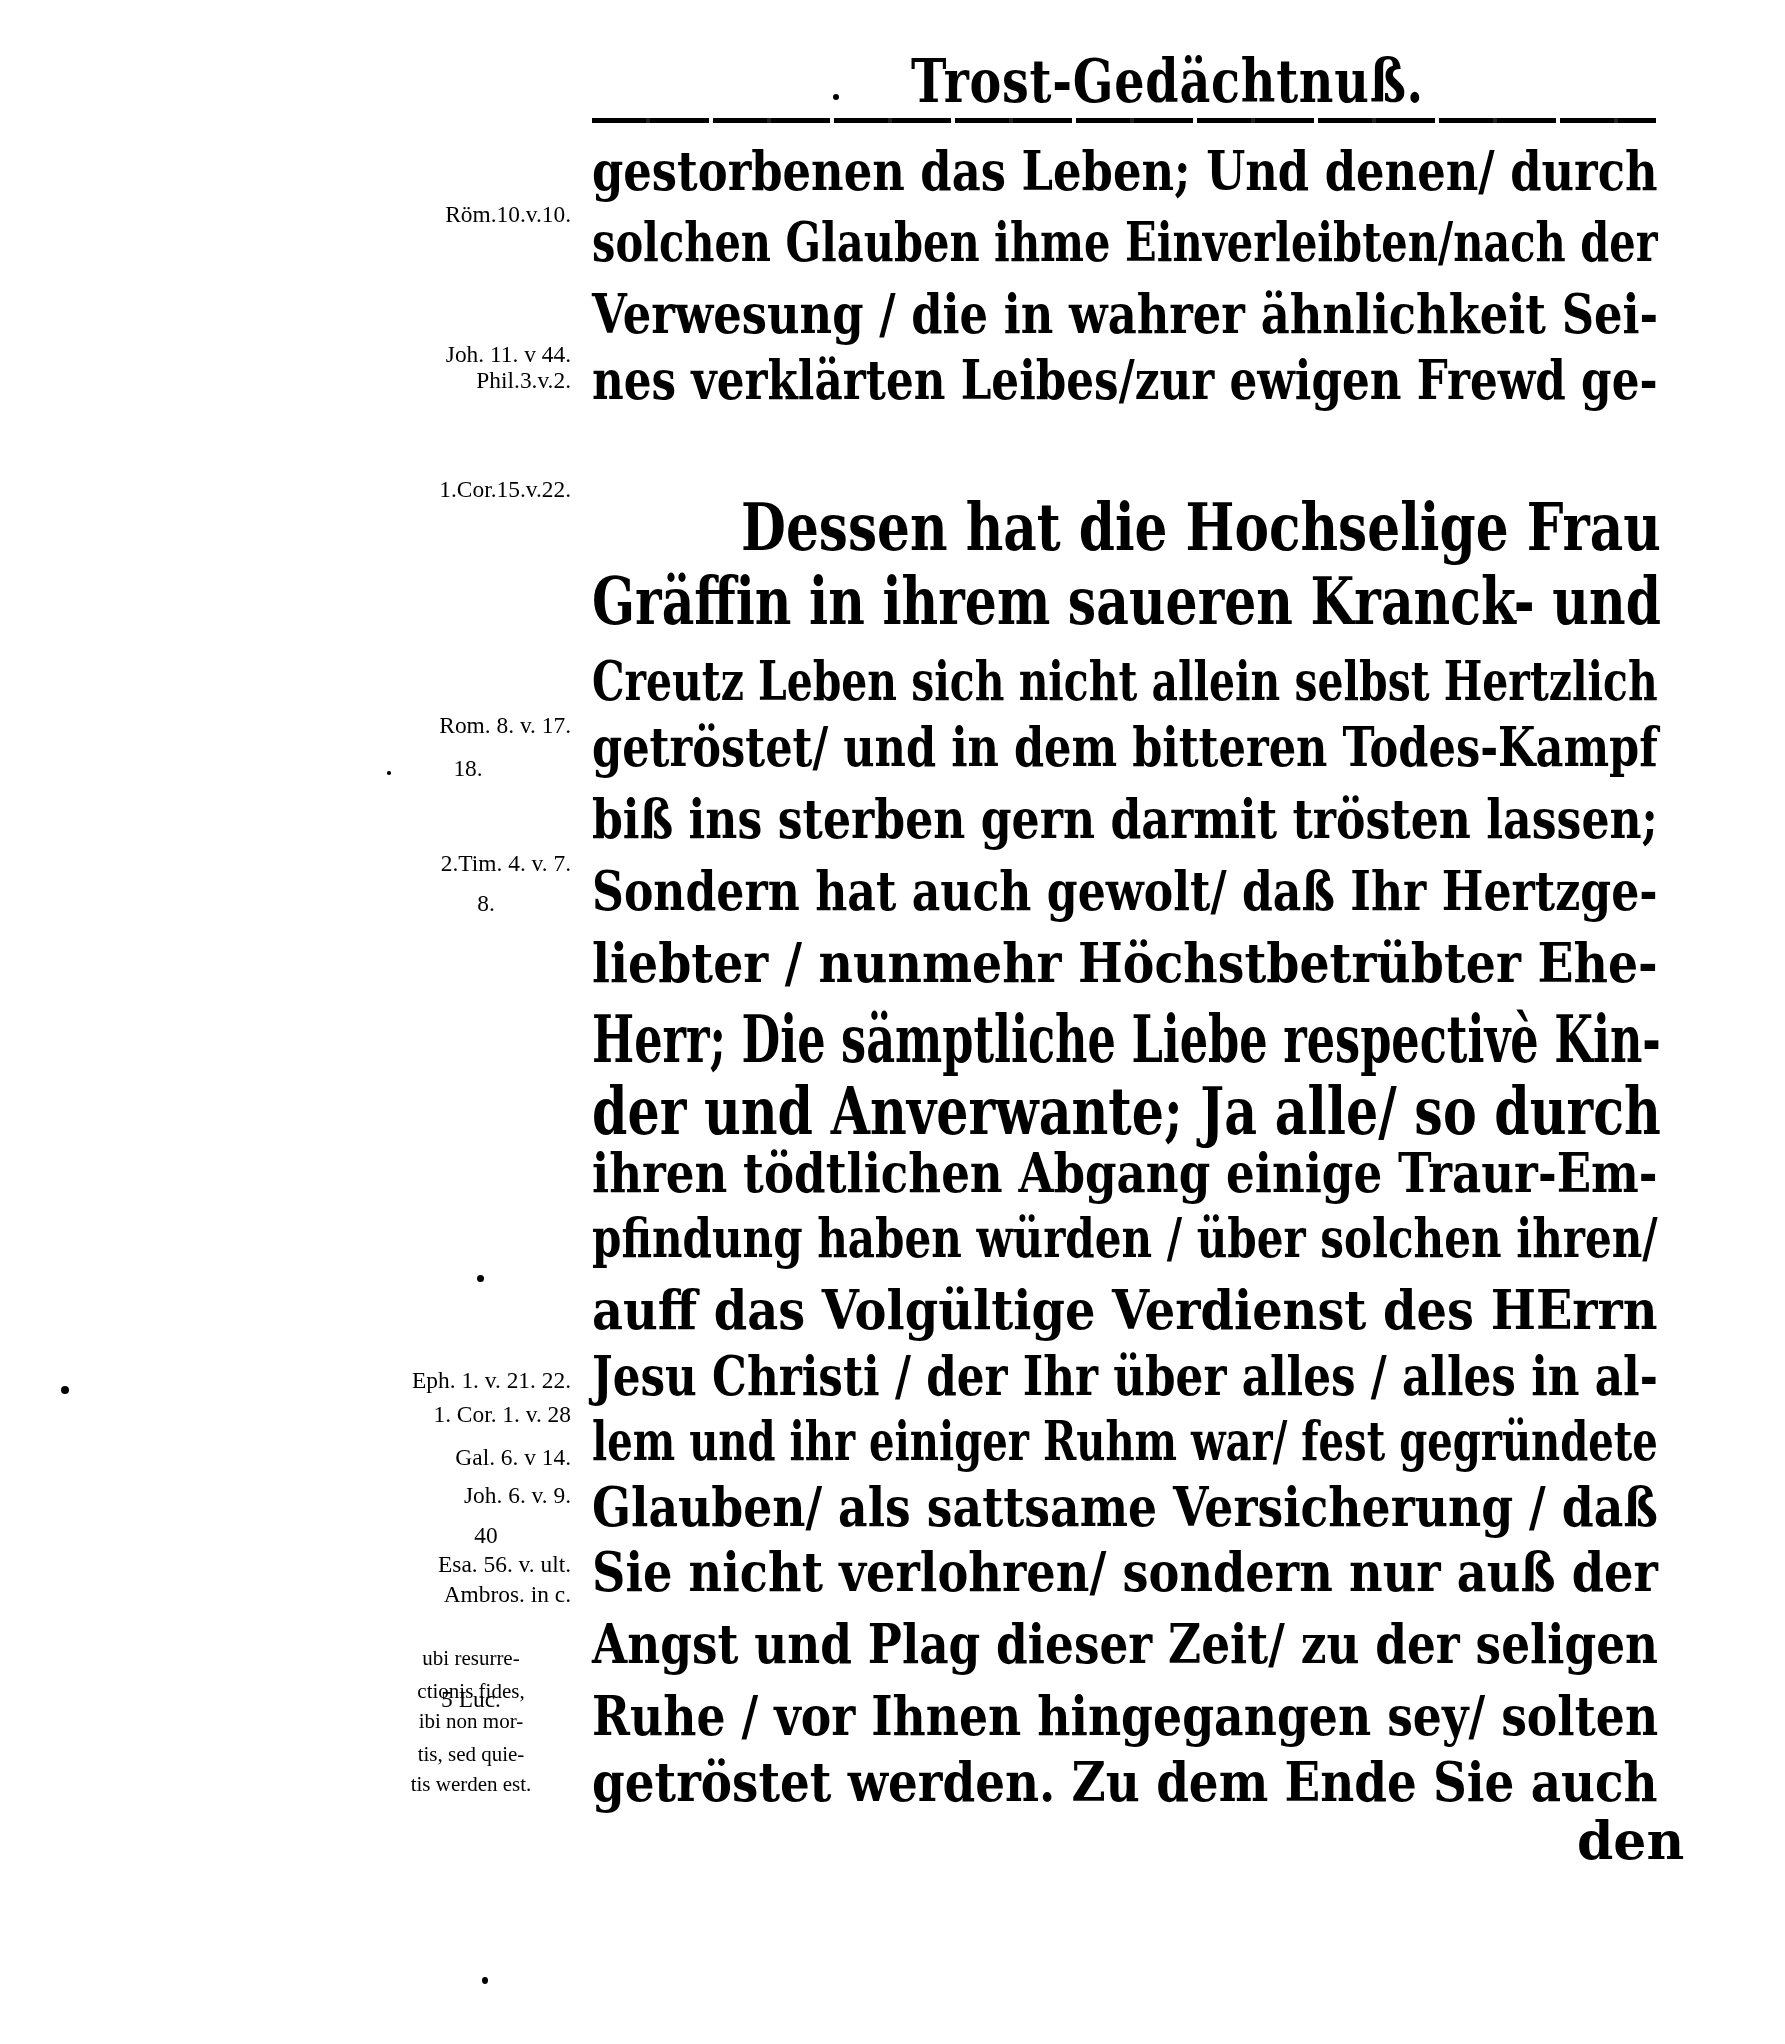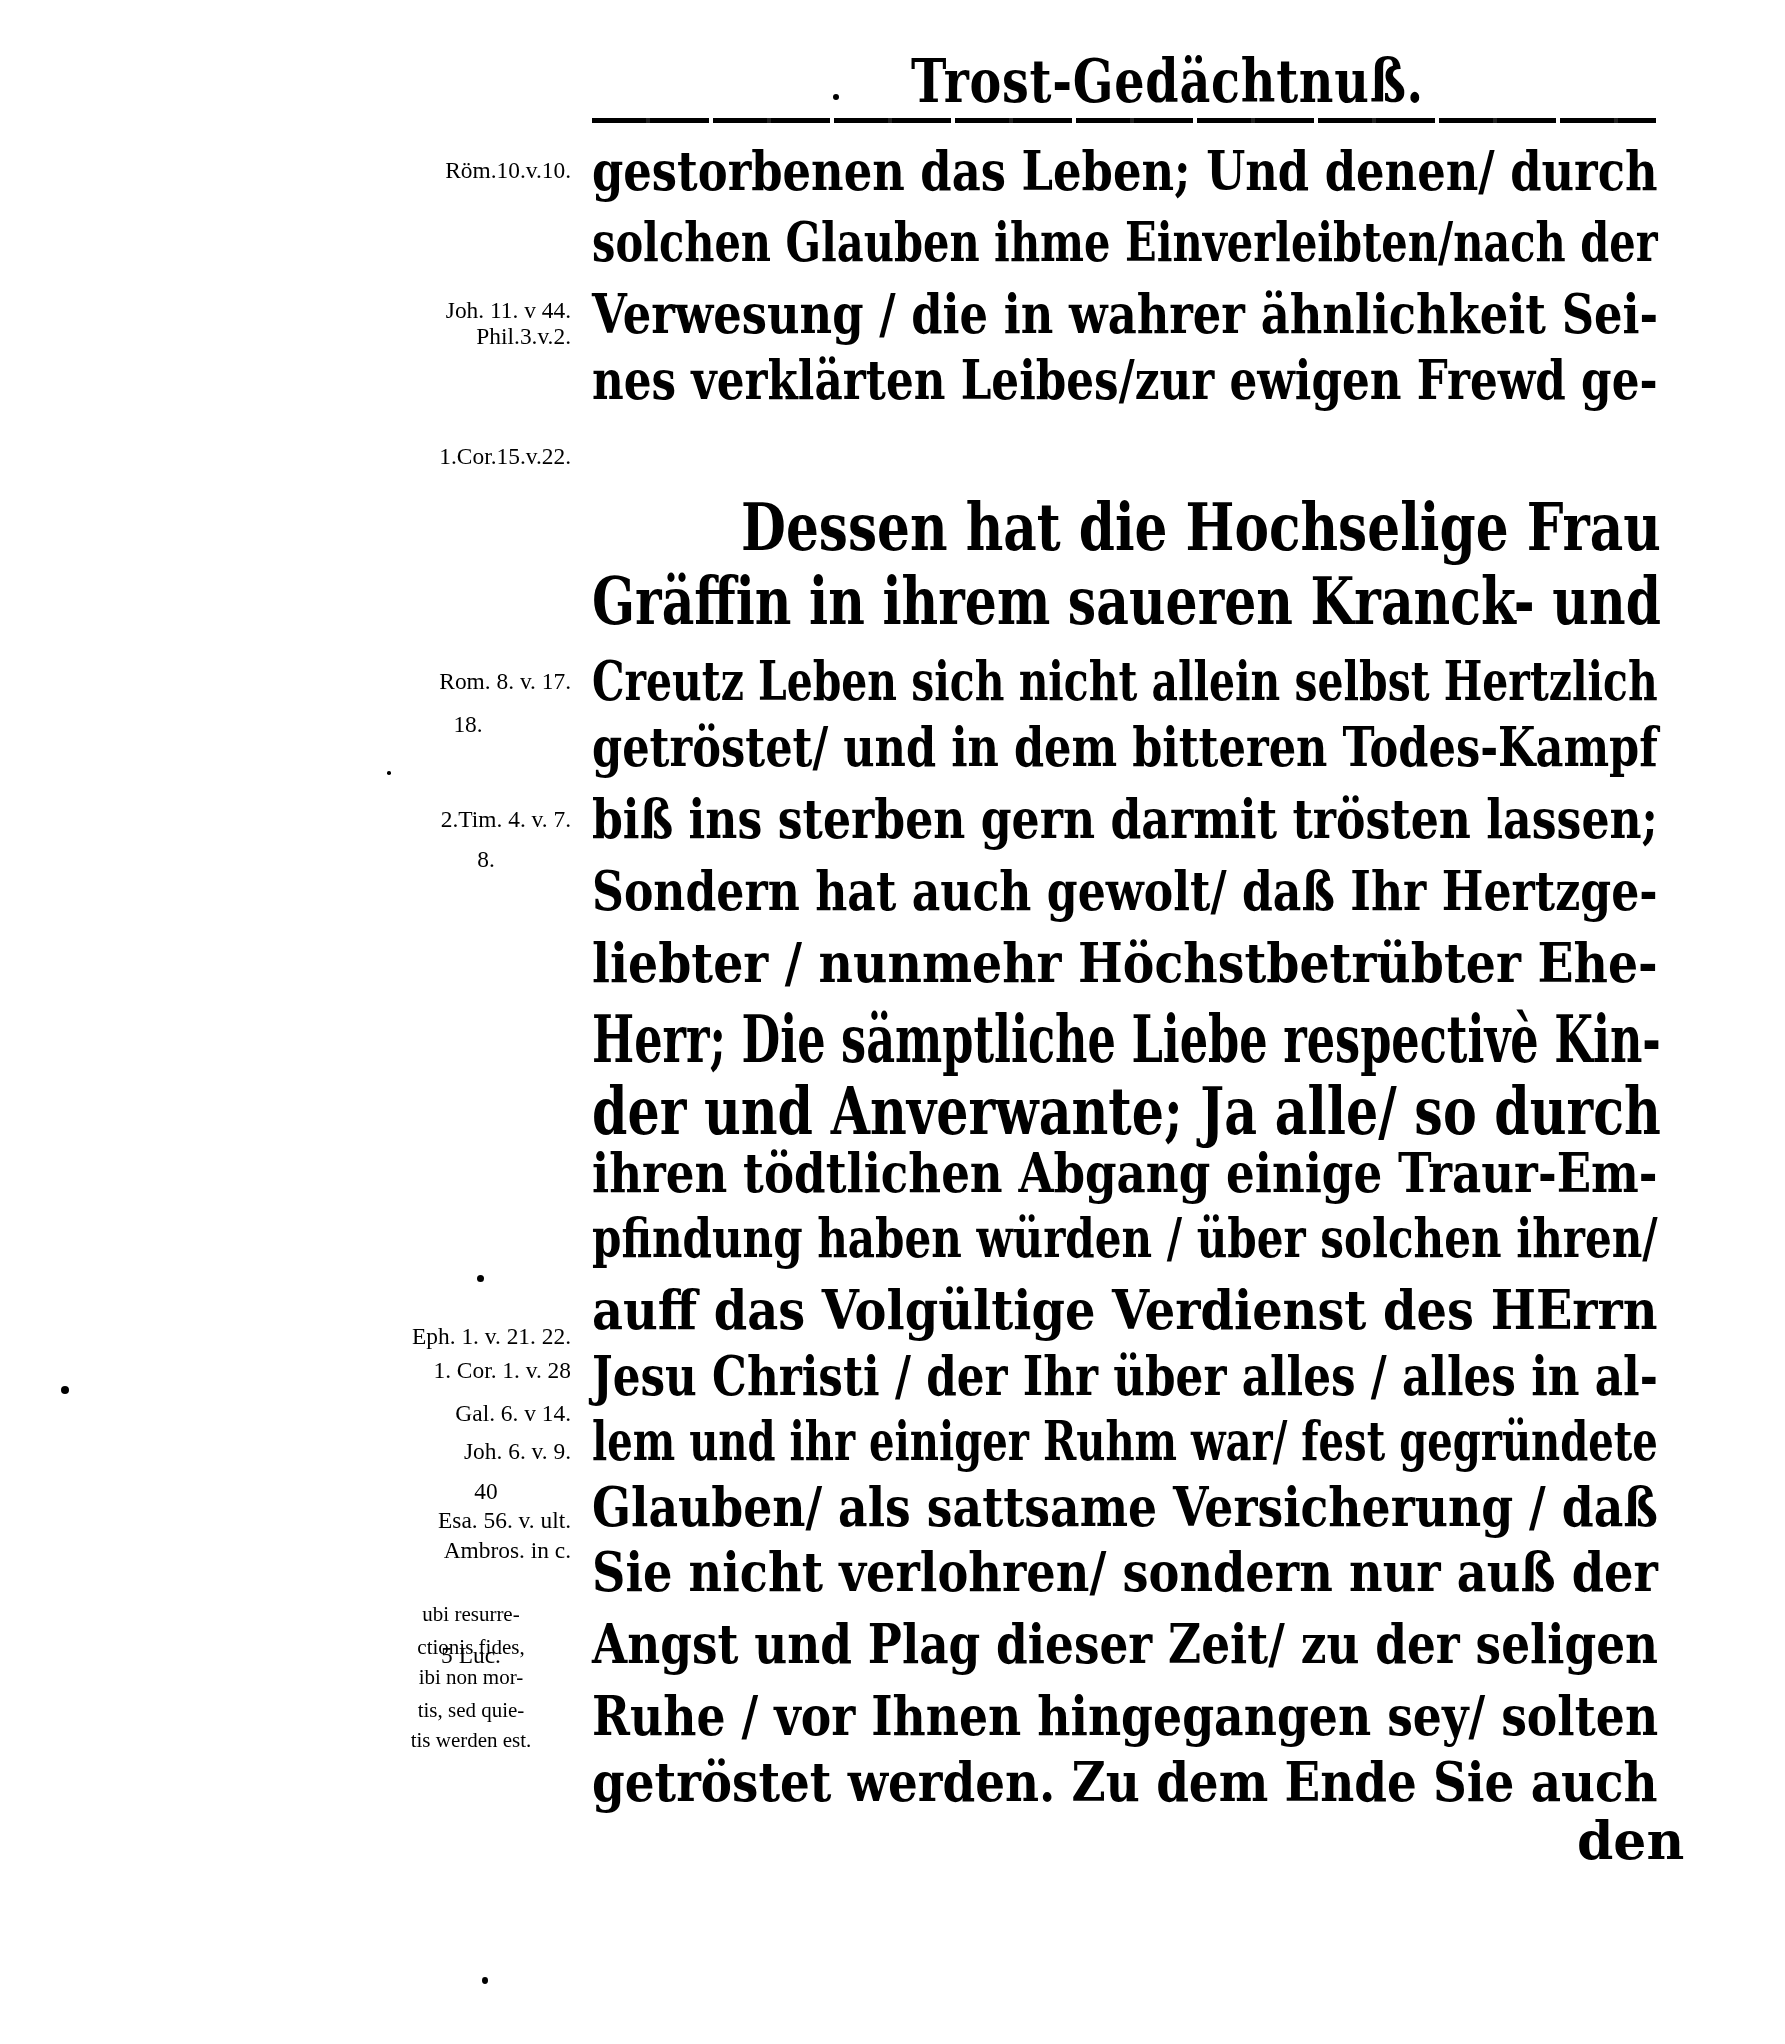--- a/index.html
+++ b/index.html
@@ -28,21 +28,21 @@
   .line.indent { left:741px; width:917px; }
 
   .catchword {
     position:absolute; left:1577px; top:1809px; width:83px; height:63px;
     font-family:"DejaVu Serif", serif; font-weight:bold; font-size:52px; line-height:63px; text-align:center;
   }
 
   .note {
     position:absolute; left:371px; width:200px; height:31px;
     font-family:"Liberation Serif", serif; font-size:23.4px; line-height:31px;
-    white-space:nowrap; text-align:right;
+    white-space:nowrap; text-align:right;margin-top:44px;
   }
   .note.center { text-align:center; }
   .note.latin { font-size:21px; text-align:center; }
 
   .speck { position:absolute; background:#000; border-radius:50%; }
 </style>
 </head>
 <body>
 
 <div class="page">
@@ -72,21 +72,21 @@
   <div class="line" style="top: 1473px; width: 1260px; transform: scaleX(0.846092);">Glauben/ als sattsame Versicherung / daß</div>
   <div class="line" style="top: 1538px; width: 1244px; transform: scaleX(0.856855);">Sie nicht verlohren/ sondern nur auß der</div>
   <div class="line" style="top: 1610px; width: 1269px; transform: scaleX(0.840079);">Angst und Plag dieser Zeit/ zu der seligen</div>
   <div class="line" style="top: 1682px; width: 1260px; transform: scaleX(0.846111);">Ruhe / vor Ihnen hingegangen sey/ solten</div>
   <div class="line" style="top: 1748px; width: 1229px; transform: scaleX(0.866933);">getröstet werden. Zu dem Ende Sie auch</div>
   <div class="catchword">den</div>
 
   <div class="note" style="top:155px">Röm.10.v.10.</div>
   <div class="note" style="top:295px">Joh. 11. v 44.</div>
   <div class="note" style="top:321px">Phil.3.v.2.</div>
-  <div class="note" style="top:441px">1.Cor.15.v.22.</div>
+  <div class="note" style="top:430px">1.Cor.15.v.22.</div>
   <div class="note" style="top:666px">Rom. 8. v. 17.</div>
   <div class="note center" style="top:709px;left:423px;width:90px">18.</div>
   <div class="note" style="top:804px">2.Tim. 4. v. 7.</div>
   <div class="note center" style="top:844px;left:450px;width:72px">8.</div>
   <div class="note" style="top:1321px">Eph. 1. v. 21. 22.</div>
   <div class="note" style="top:1355px">1. Cor. 1. v. 28</div>
   <div class="note" style="top:1398px">Gal. 6. v 14.</div>
   <div class="note" style="top:1436px">Joh. 6. v. 9.</div>
   <div class="note center" style="top:1476px;left:450px;width:72px">40</div>
   <div class="note" style="top:1505px">Esa. 56. v. ult.</div>

